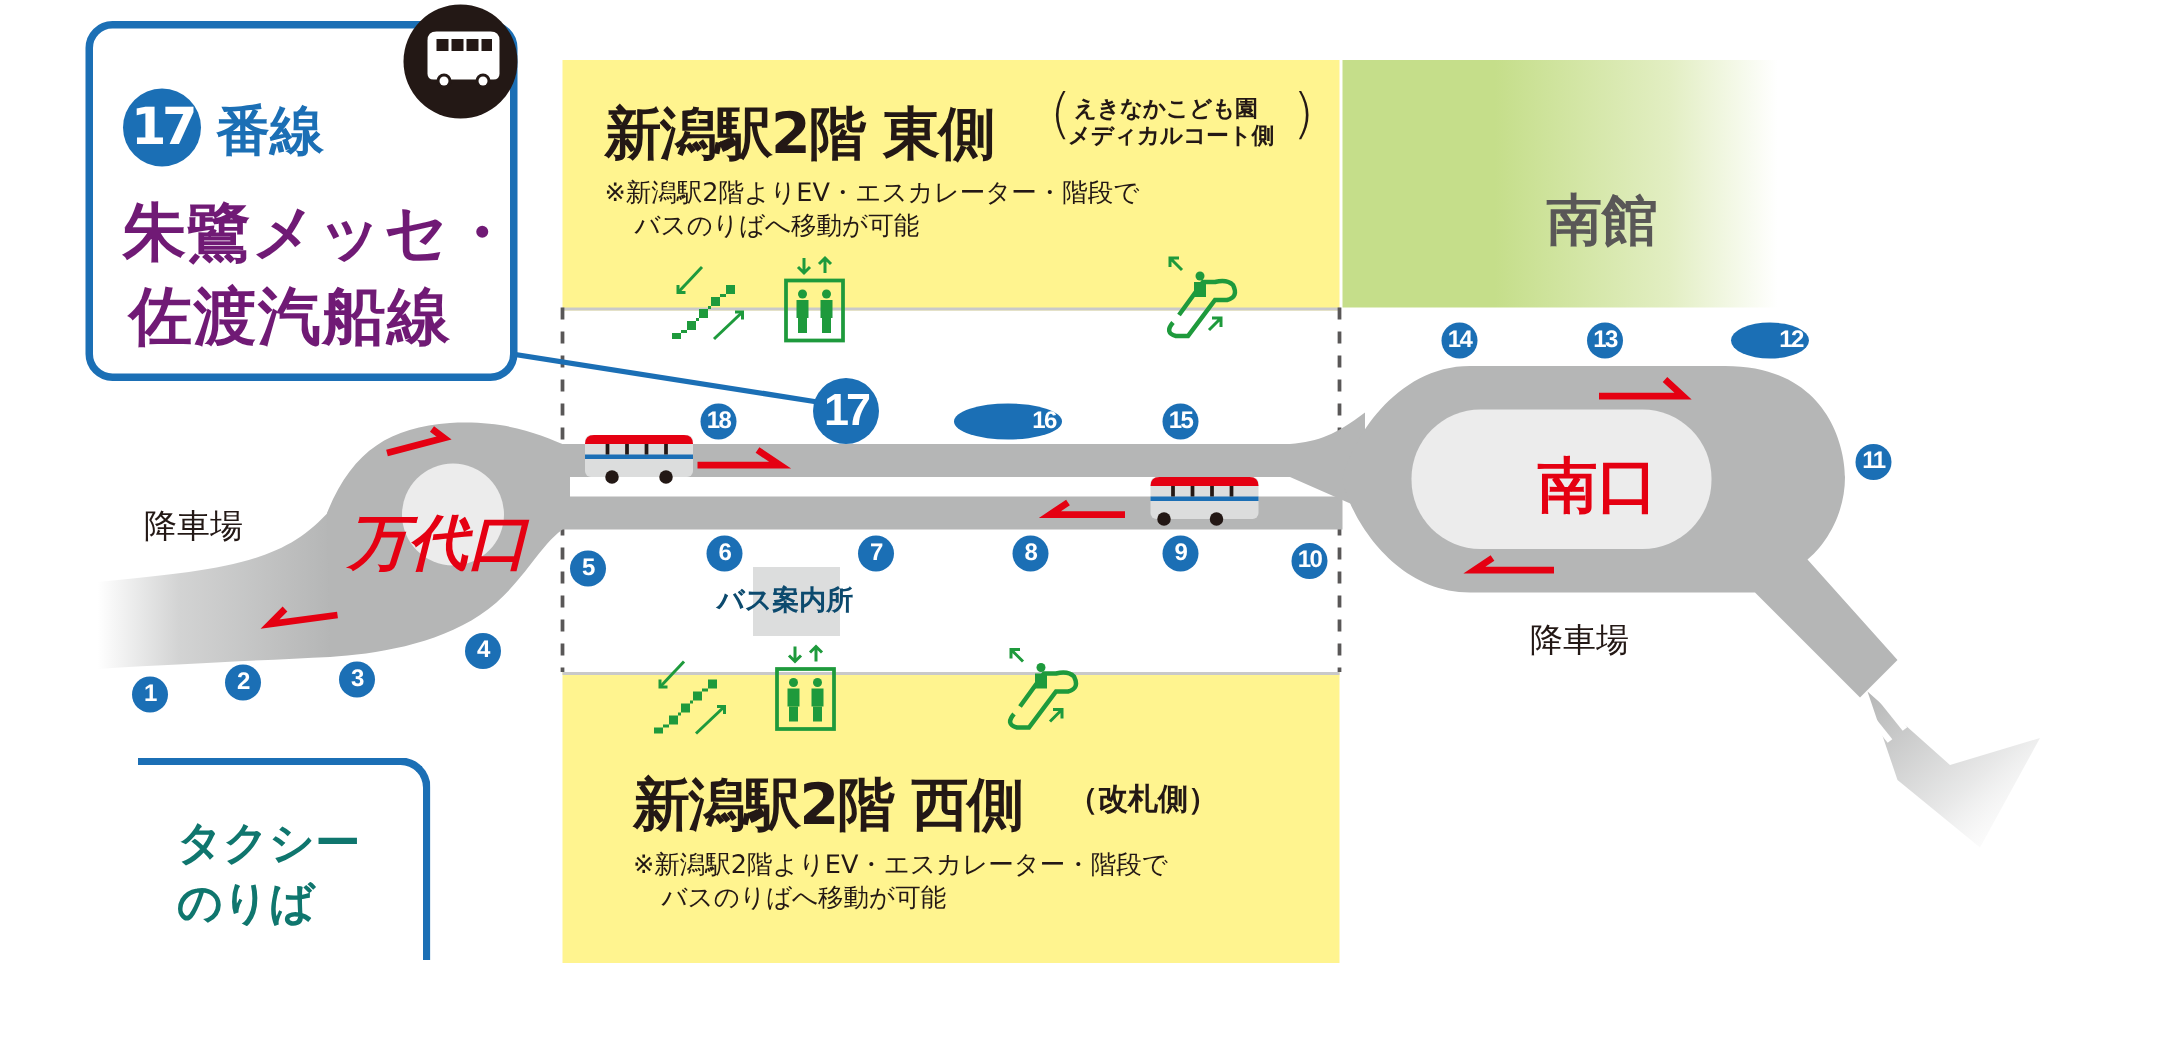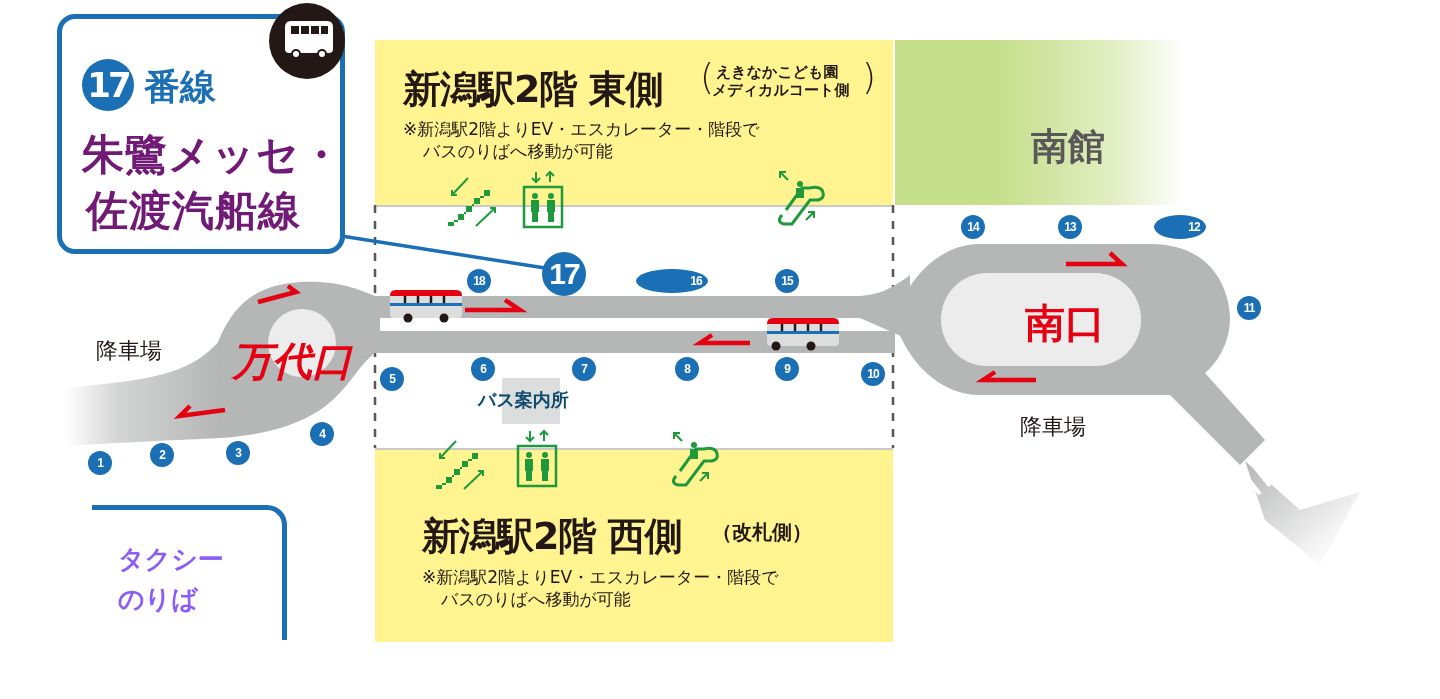--- a/index.html
+++ b/index.html
@@ -26,34 +26,34 @@
     #route-box { position: absolute; left: 57px; top: 14px; width: 278px; height: 230px;
       border: 5px solid #1b6fb5; border-radius: 18px; background: #fff; }
     #route-num-badge { position: absolute; left: 20px; top: 40px; width: 52px; height: 52px; border-radius: 50%; background: #1b6fb5;
       color: #fff; font-weight: bold; font-size: 34px; text-align: center; line-height: 52px; letter-spacing: -3px; }
     #route-num-suffix { position: absolute; left: 82px; top: 44px; color: #1b6fb5; font-size: 36px; font-weight: bold; }
     .route-name { position: absolute; left: 20px; color: #701a75; font-size: 42px; font-weight: bold; white-space: nowrap; letter-spacing: 1px; }
     #bus-badge { position: absolute; left: 269px; top: 3px; width: 76px; height: 76px; border-radius: 50%; background: #231815; }
 
     
     .stop { position: absolute; width: 24px; height: 24px; border-radius: 50%; background: #1b6fb5; color: #fff;
-      font-weight: bold; font-size: 12px; line-height: 24px; text-align: center; letter-spacing: -1px;
+      font-weight: bold; font-size: 16px; line-height: 24px; text-align: center; letter-spacing: -1px;
       font-family: "Liberation Sans", sans-serif; cursor: pointer; }
     .stop.big { width: 44px; height: 44px; font-size: 30px; line-height: 44px; letter-spacing: -2px; }
 
     .label-dark { position: absolute; color: #231815; font-weight: normal; font-size: 22px; white-space: nowrap; }
     .label-red { position: absolute; color: #e50012; font-weight: bold; font-size: 40px; white-space: nowrap; }
 
     #info-desk { position: absolute; left: 502px; top: 378px; width: 58px; height: 46px; background: #dcdddd; }
     #info-desk-label { position: absolute; left: 478px; top: 388px; color: #0c4a6e; font-weight: bold; font-size: 18px; white-space: nowrap; }
 
     
     #taxi-box { position: absolute; left: 92px; top: 505px; width: 190px; height: 130px;
       border-top: 5px solid #1b6fb5; border-right: 5px solid #1b6fb5; border-top-right-radius: 20px; }
-    .taxi-text { position: absolute; left: 26px; color: #8b5cf6; font-weight: bold; font-size: 26px; white-space: nowrap; }
+    .taxi-text { position: absolute; left: 26px; color: #0f766e; font-weight: bold; font-size: 30px; white-space: nowrap; }
   </style>
 </head>
 <body>
 
 <div class="panel-yellow" id="panel-east"></div>
 <div class="panel-yellow" id="panel-west"></div>
 <div id="panel-cocolo">
   <div id="cocolo-sub">南館</div>
 </div>
 

